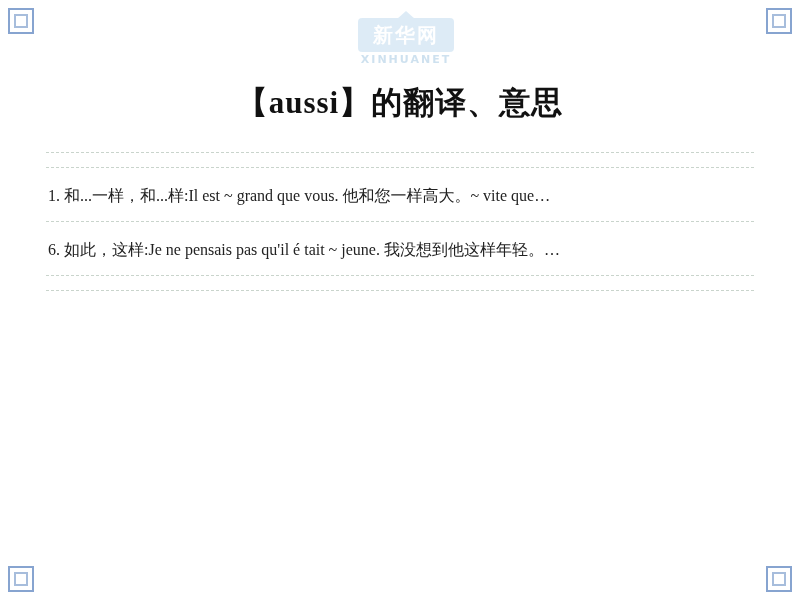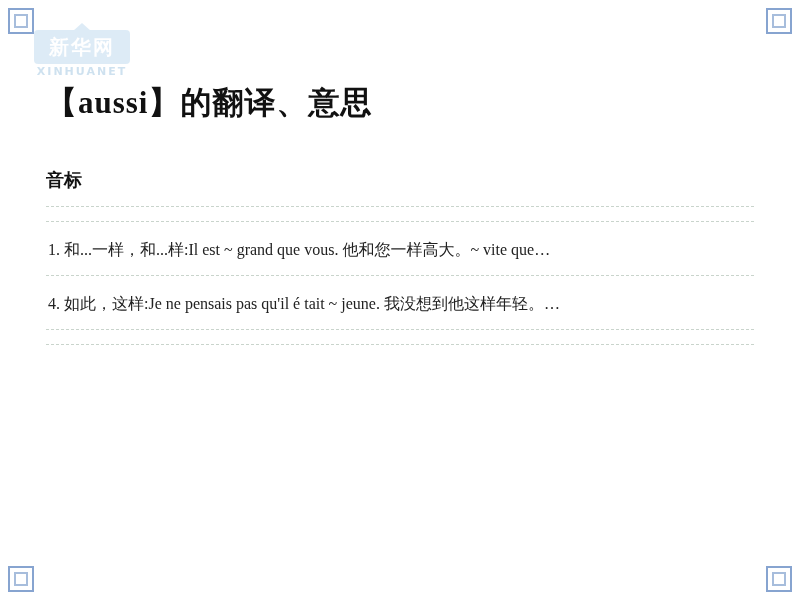--- a/index.html
+++ b/index.html
@@ -40,24 +40,23 @@
   .corner.bl { bottom: 8px; left: 8px; }
   .corner.br { bottom: 8px; right: 8px; }
 
   
   .logo-wrap {
     position: absolute;
     top: 16px;
     left: 12px;
     right: 0;
     display: flex;
-    justify-content: flex-start;
+    justify-content: center;
     align-items: center;
     pointer-events: none;
-    margin-top: 12px;
   }
   .logo {
     width: 140px;
     height: 52px;
     position: relative;
     opacity: 0.5;
   }
   .logo .lg-box {
     position: absolute;
     top: 2px;
@@ -106,20 +105,21 @@
   }
 
   
   .page {
     position: absolute;
     top: 78px;
     left: 46px;
     right: 46px;
   }
   .title {
+    text-align: center;
     font-size: 31px;
     font-weight: bold;
     letter-spacing: 1px;
     margin: 0 0 0 0;
     padding: 4px 0 14px 0;
     color: #111;
   }
   .section-head {
     font-family: "DejaVu Sans", sans-serif;
     font-size: 18px;
@@ -174,26 +174,25 @@
     <div class="lg-box"></div>
     <div class="lg-chars">新华网</div>
     <div class="lg-sub">XINHUANET</div>
   </div>
 </div>
 
 <div class="page">
 
   <h1 class="title">【aussi】的翻译、意思</h1>
 
-  <div class="section-head">音标</div>
   <hr class="dashed">
 
   <hr class="dashed">
 
   <div class="body-line">1. 和...一样，和...样:Il est ~ grand que vous. 他和您一样高大。~ vite que…</div>
   <hr class="dashed">
 
-  <div class="body-line">4. 如此，这样:Je ne pensais pas qu'il  é tait ~ jeune. 我没想到他这样年轻。…</div>
+  <div class="body-line">6. 如此，这样:Je ne pensais pas qu'il  é tait ~ jeune. 我没想到他这样年轻。…</div>
   <hr class="dashed">
 
   <hr class="dashed">
 
 </div>
 
 </body></html>

